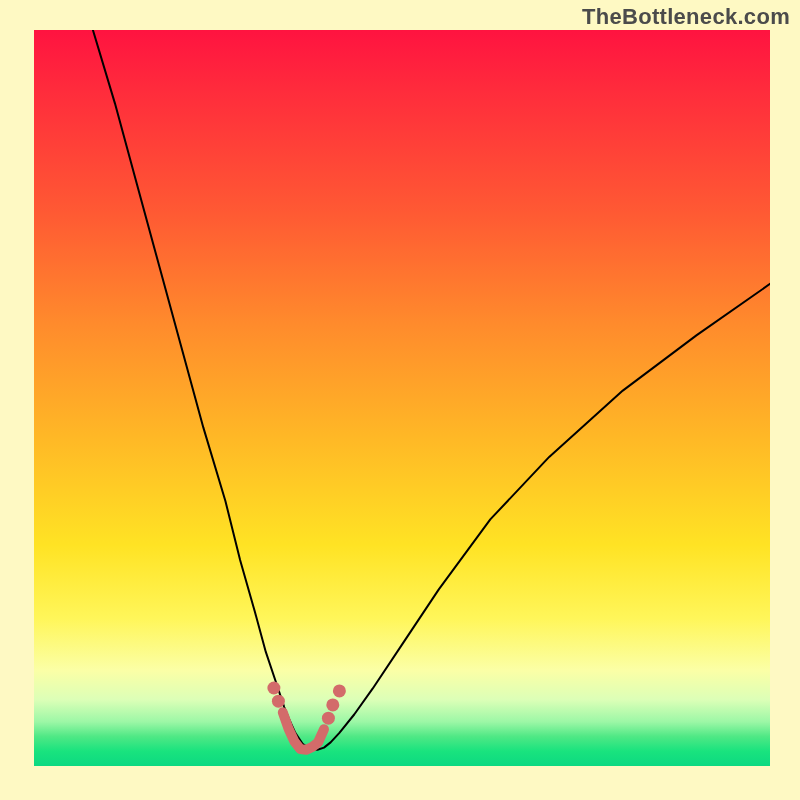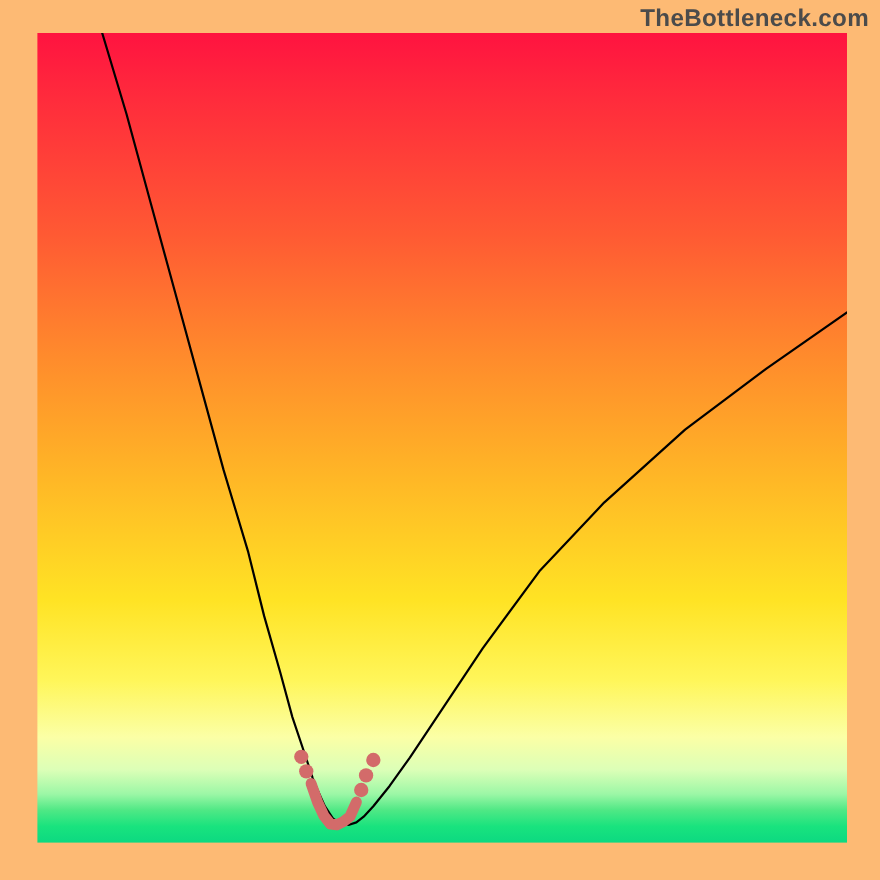--- a/index.html
+++ b/index.html
@@ -8,21 +8,21 @@
     width: 800px;
     height: 800px;
     background: #000;
     overflow: hidden;
     font-family: Arial, Helvetica, sans-serif;
   }
   .frame {
     position: relative;
     width: 800px;
     height: 800px;
-    background: #fdba74;
+    background: #fef9c3;
   }
   .watermark {
     position: absolute;
     top: 4px;
     right: 10px;
     color: #4b4b4b;
     font-size: 22px;
     font-weight: 600;
     letter-spacing: 0.3px;
     z-index: 10;

